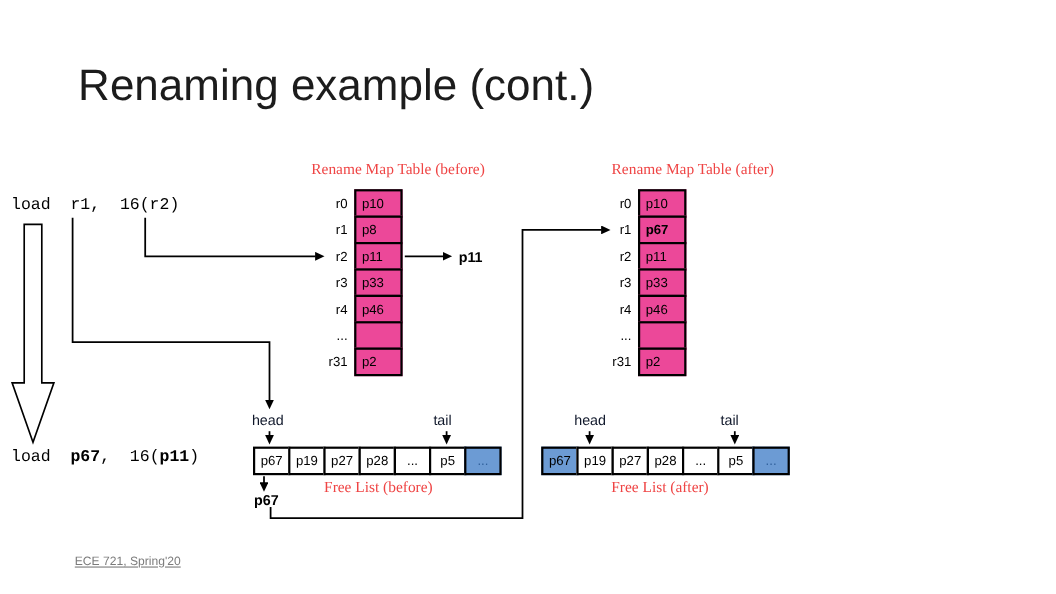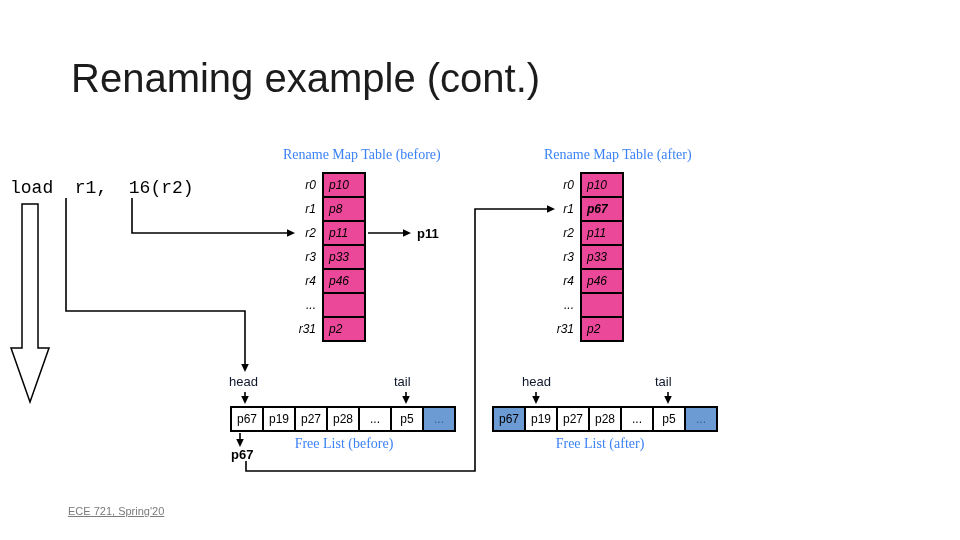--- a/index.html
+++ b/index.html
@@ -1,27 +1,27 @@
 <!DOCTYPE html>
 <html><head>
 <meta charset="utf-8">
 <style>
   html,body{margin:0;padding:0;background:#fff;}
   .slide{position:relative;width:864px;height:540px;background:#ffffff;overflow:hidden;
          font-family:"Liberation Sans",sans-serif;color:#000;}
   .abs{position:absolute;}
   .title{left:71px;top:56px;font-size:40px;font-weight:300;color:#1c1c1c;letter-spacing:0px;
          font-family:"Liberation Sans",sans-serif;}
-  .mono{font-family:"Liberation Mono","DejaVu Sans Mono",monospace;font-size:18px;white-space:pre;}
+  .mono{font-family:"Liberation Mono","DejaVu Sans Mono",monospace;font-size:15px;white-space:pre;}
   .instr1{left:10px;top:178px;}
   .instr2{left:10px;top:407px;}
   .mono b{font-weight:bold;}
-  .serifcap{font-family:"Liberation Serif","DejaVu Serif",serif;font-size:14px;color:#3b82f6;}
+  .serifcap{font-family:"Liberation Serif","DejaVu Serif",serif;font-size:14px;color:#ef4444;}
   .rmt{display:flex;flex-direction:column;}
-  .rmt-row{display:flex;align-items:center;font-style:italic;}
+  .rmt-row{display:flex;align-items:center;}
   .rmt-row + .rmt-row{margin-top:-2px;}
   .rmt-label{width:36px;text-align:right;margin-right:6px;font-size:12px;line-height:26px;}
   .rmt-cell{width:44px;height:26px;box-sizing:border-box;border:2px solid var(--line);
             background:#ec4899;font-size:12px;line-height:22px;padding-left:5px;}
   .rmt-cell.bold{font-weight:bold;}
   .fl{display:flex;}
   .fl-cell{width:34px;height:26px;box-sizing:border-box;border:2px solid var(--line);
            background:#fff;font-size:12px;line-height:22px;text-align:center;}
   .fl-cell + .fl-cell{margin-left:-2px;}
   .fl-cell.hl{background:var(--hl);}
@@ -33,23 +33,24 @@
 </style>
 </head>
 <body>
 
 <div class="slide" style="--hl: #6c9bd4; --dimtext: #31619c; --line: #000000;">
 
   <div class="abs title">Renaming example (cont.)</div>
 
   <div class="abs mono instr1">load  r1,  16(r2)</div>
 
+  <div class="abs mono instr2"><span>load  </span><b>p67</b><span>,  16(</span><b>p11</b><span>)</span></div>
 
   <div class="abs serifcap" style="left:283px;top:147px;">Rename Map Table (before)</div>
-  <div class="abs serifcap" style="left:544px;top:147px;">Rename Map Table (after)</div>
+  <div class="abs serifcap" style="left:556px;top:147px;">Rename Map Table (after)</div>
 
   <div id="rmt-before" class="abs rmt" style="left:280px;top:172px;">
       <div class="rmt-row">
         <div class="rmt-label">r0</div>
         <div class="rmt-cell">p10</div>
       </div>
       <div class="rmt-row">
         <div class="rmt-label">r1</div>
         <div class="rmt-cell">p8</div>
       </div>

